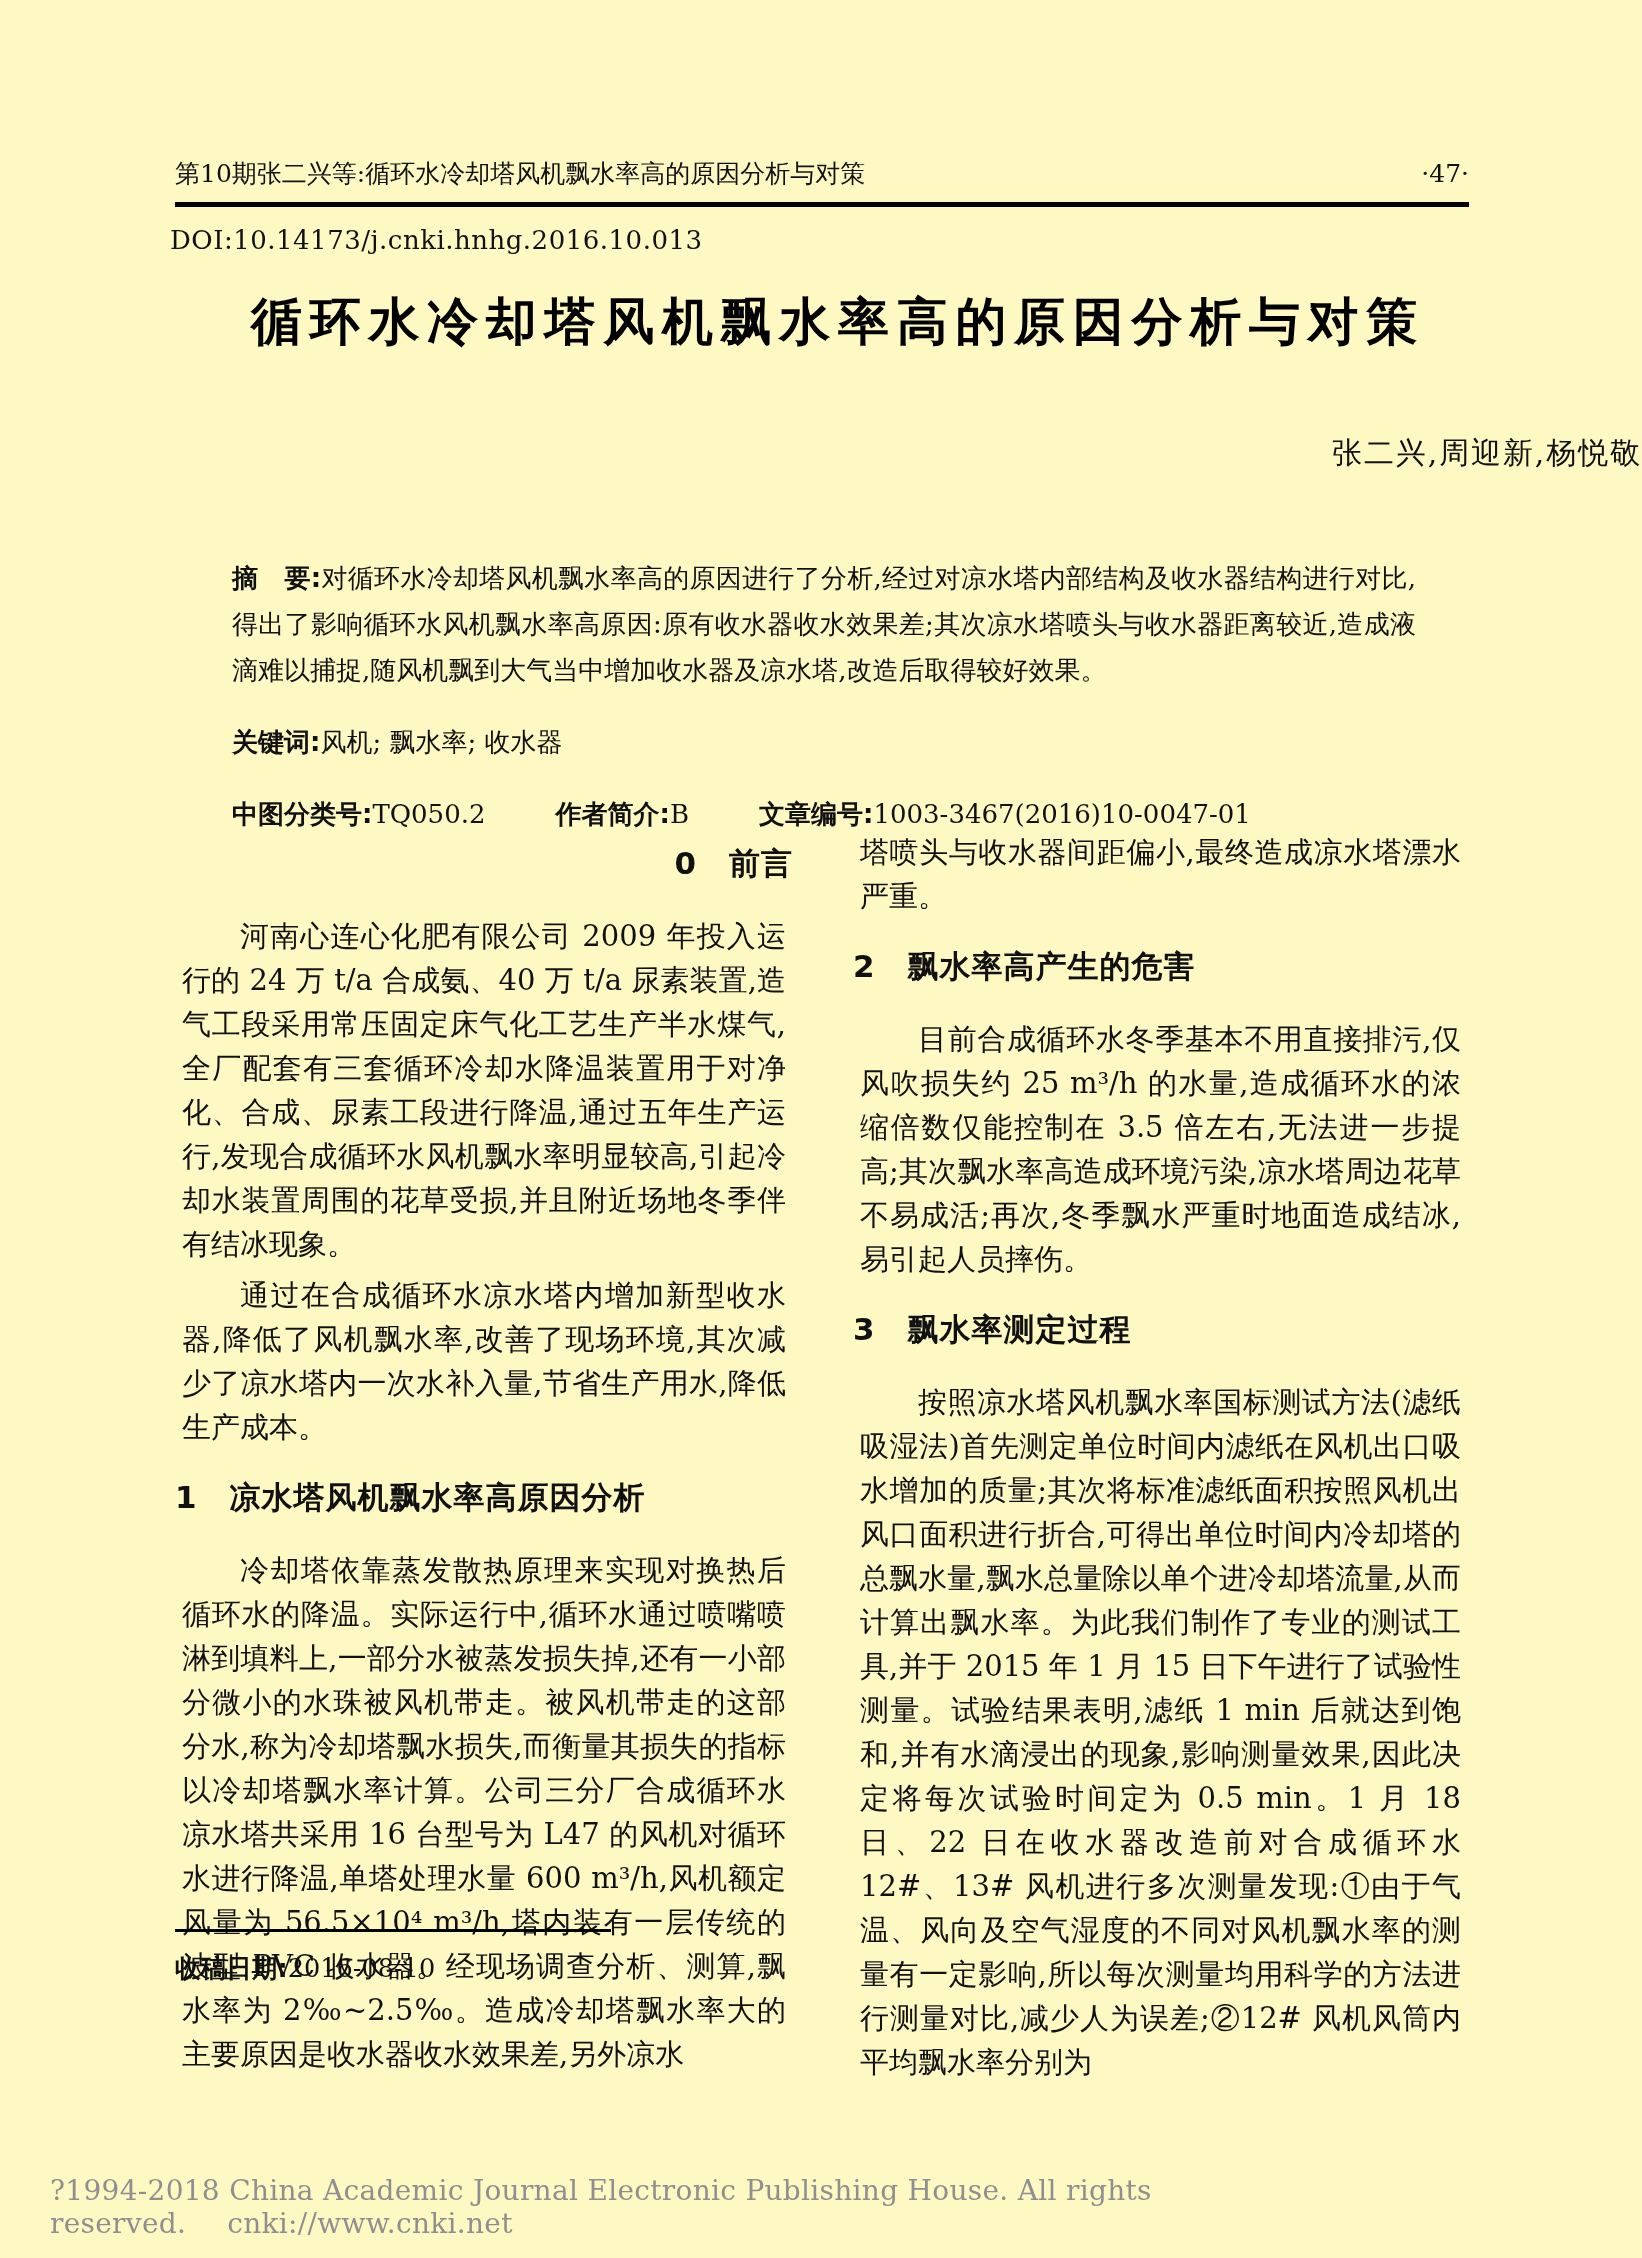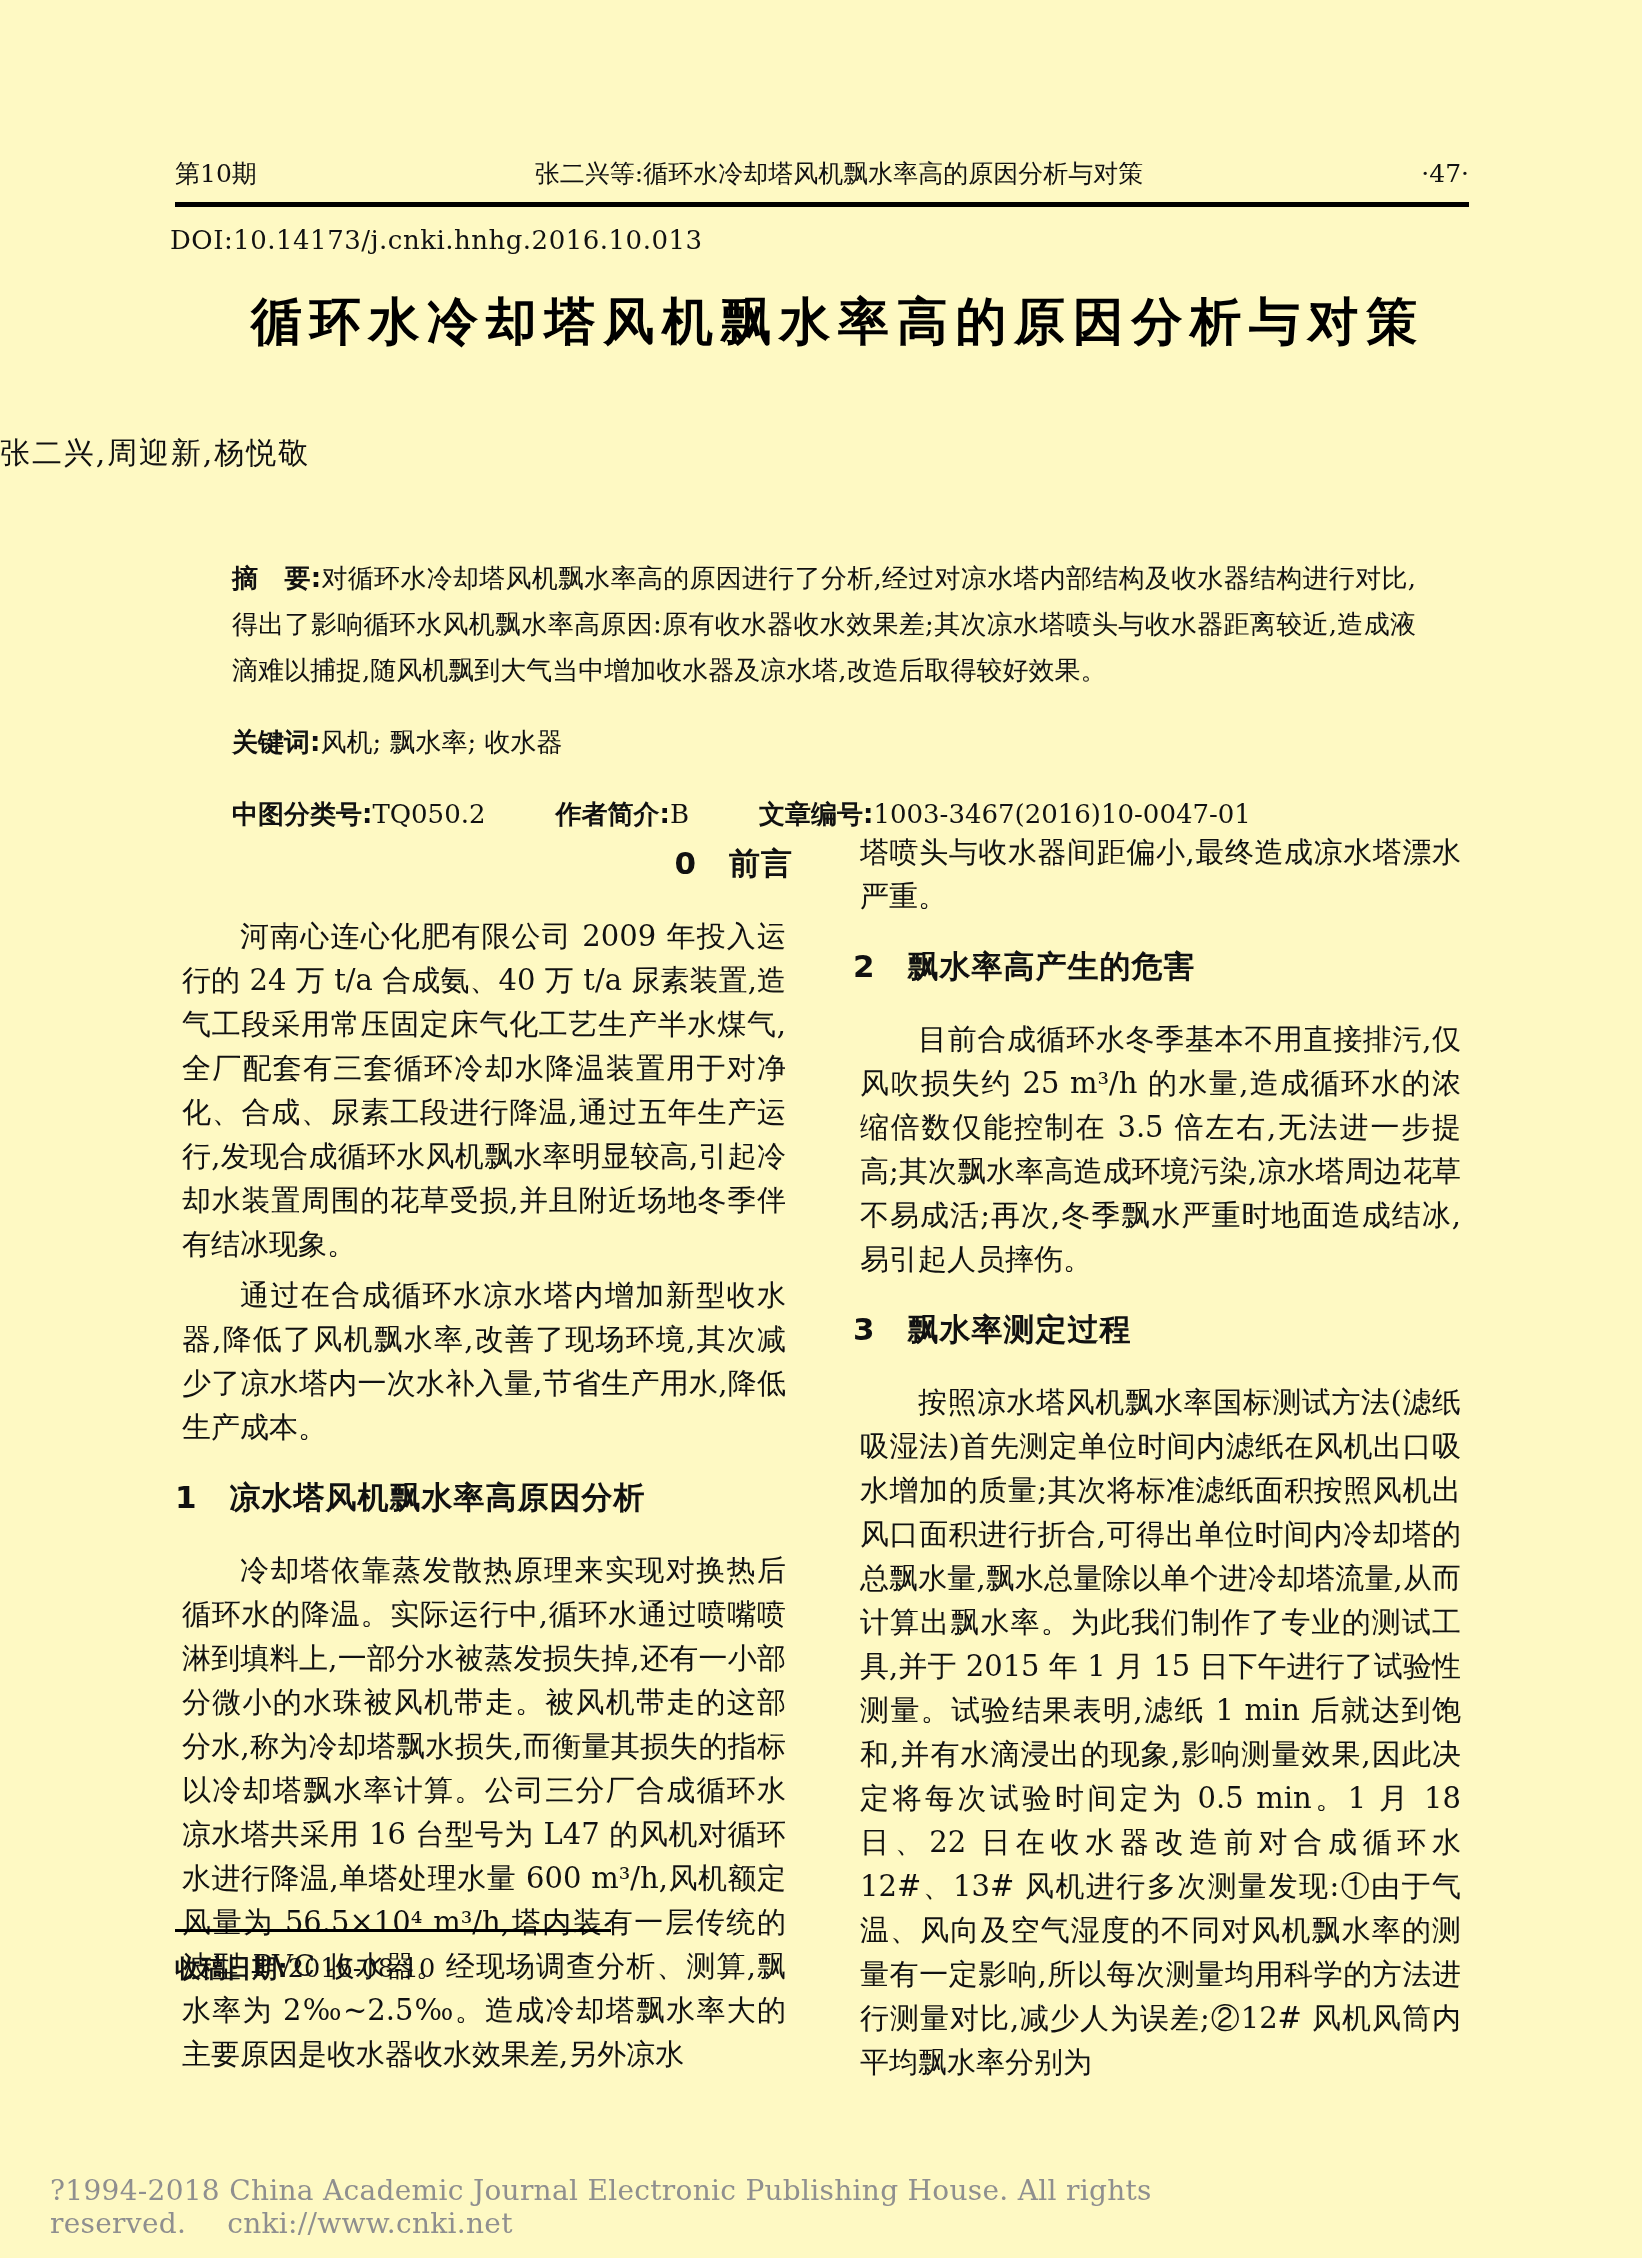--- a/index.html
+++ b/index.html
@@ -11,41 +11,41 @@
     overflow:hidden;
     font-family:"DejaVu Serif","Liberation Serif",serif;
     color:#111;
   }
   
   .pagehead {
     position:absolute; left:175px; top:157px; width:1294px;
     display:flex; justify-content:space-between; align-items:baseline;
     font-size:25px; line-height:33px;
   }
-  .pagehead .mid { flex:1; text-align:center; }
+  .pagehead .mid { flex:1; }
   .headrule {
     position:absolute; left:175px; top:202px; width:1294px; height:4.8px;
     background:#000;
   }
   .doi {
     position:absolute; left:170px; top:225px;
     font-size:26px; letter-spacing:0.5px;text-align:center;
   }
   
   .title {
     position:absolute; left:0; top:288px; width:100%;
     text-align:center;
     font-family:"DejaVu Sans","Liberation Sans",sans-serif;
     font-weight:bold; font-size:51px; letter-spacing:7.7px;
     color:#000;
     padding-left:17px;
   }
   .authors {
     position:absolute; left:0; top:433px; width:100%;
-    text-align:left; font-size:30px; letter-spacing:1.9px;
+    text-align:right; font-size:30px; letter-spacing:1.9px;
   }
   
   .abstract {
     position:absolute; left:232px; top:555px; width:1184px;
     font-size:26px; line-height:46px; text-align:justify;
   }
   .lab {
     font-family:"DejaVu Sans","Liberation Sans",sans-serif;
     font-weight:bold;
   }

